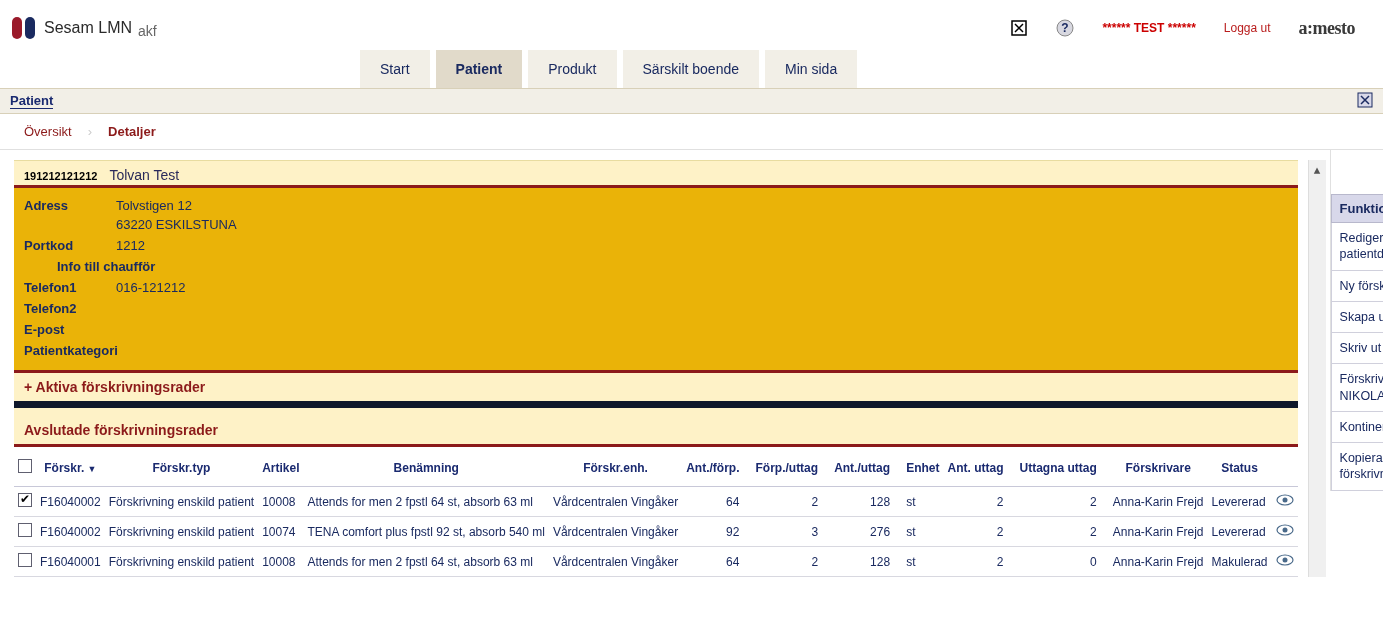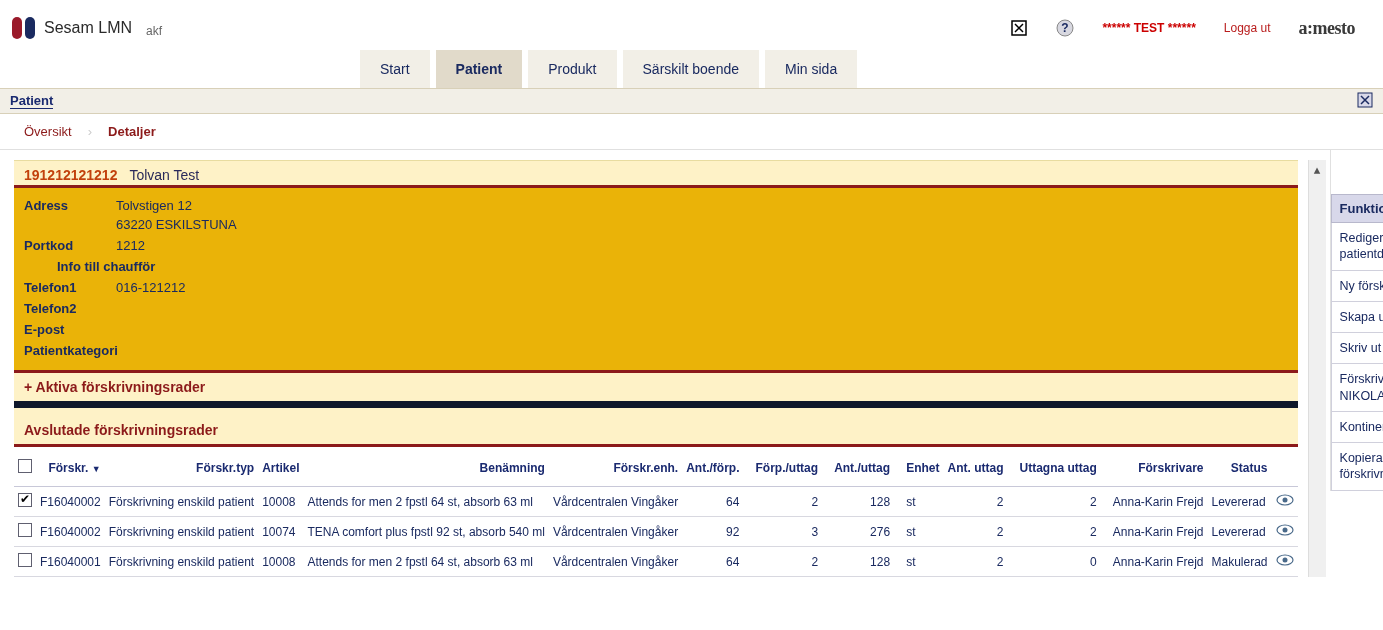--- a/index.html
+++ b/index.html
@@ -12,21 +12,21 @@
     }
     .top-bar {
       display: flex;
       align-items: center;
       padding: 6px 20px 0 10px;
       height: 50px;
     }
     .logo-block { display: flex; align-items: center; gap: 6px; }
     .logo-svg { width: 28px; height: 26px; }
     .app-title { font-size: 16px; color: #2a2a2a; font-weight: 400; }
-    .app-sub { font-size: 12px; color: #666; margin-left: 8px; margin-top: 6px; }
+    .app-sub { font-size: 14px; color: #666; margin-left: 0; margin-top: 6px; }
     .spacer { flex: 1; }
     .top-right { display: flex; align-items: center; gap: 28px; padding-right: 8px; }
     .ico-btn { width: 18px; height: 18px; display: inline-flex; align-items: center; justify-content: center; cursor: pointer; }
     .test-label { color: #cc0000; font-weight: bold; font-size: 12px; }
     .logout { color: #b91c1c; font-size: 12px; cursor: pointer; }
     .vendor { font-family: Georgia, serif; font-size: 18px; color: #3a3a3a; letter-spacing: -0.5px; font-weight: bold; }
 
     .main-tabs {
       display: flex;
       gap: 6px;
@@ -81,21 +81,21 @@
       position: relative;
     }
     .patient-panel {
       background: #fef2c7;
       border-top: 1px solid #e8dca0;
       border-bottom: 3px solid #8c1a1a;
       padding: 6px 10px 2px 10px;
       margin-right: 28px;
     }
     .patient-id-row { display: flex; align-items: baseline; gap: 12px; }
-    .patient-id { color: #c2410c; font-weight: bold; font-size: 14px; }
+    .patient-id { color: #000000; font-weight: bold; font-size: 11px; }
     .patient-name { color: #2a2a5a; font-size: 14px; }
 
     .panel-color {
       background: #eab308;
       padding: 10px 10px 6px 10px;
       margin-right: 28px;
       border-bottom: 3px solid #8c1a1a;
     }
     .info-row { display: flex; margin-bottom: 6px; font-size: 13px; }
     .info-label { width: 92px; color: #1a2a60; font-weight: 600; }
@@ -114,21 +114,21 @@
     }
     .section-head.nobtm { border-bottom: 3px solid #8c1a1a; }
 
     .table-wrap {
       margin-right: 28px;
       background: #fff;
       padding-top: 6px;
     }
     table { width: 100%; border-collapse: collapse; font-size: 12px; }
     th {
-      text-align: right;
+      text-align: center;
       color: #1a2a70;
       font-weight: bold;
       padding: 6px 4px 10px 4px;
       border-bottom: 1px solid #c8c8d8;
       white-space: nowrap;
     }
     td {
       padding: 6px 4px;
       border-bottom: 1px solid #d8d8e0;
       color: #1a2a60;

